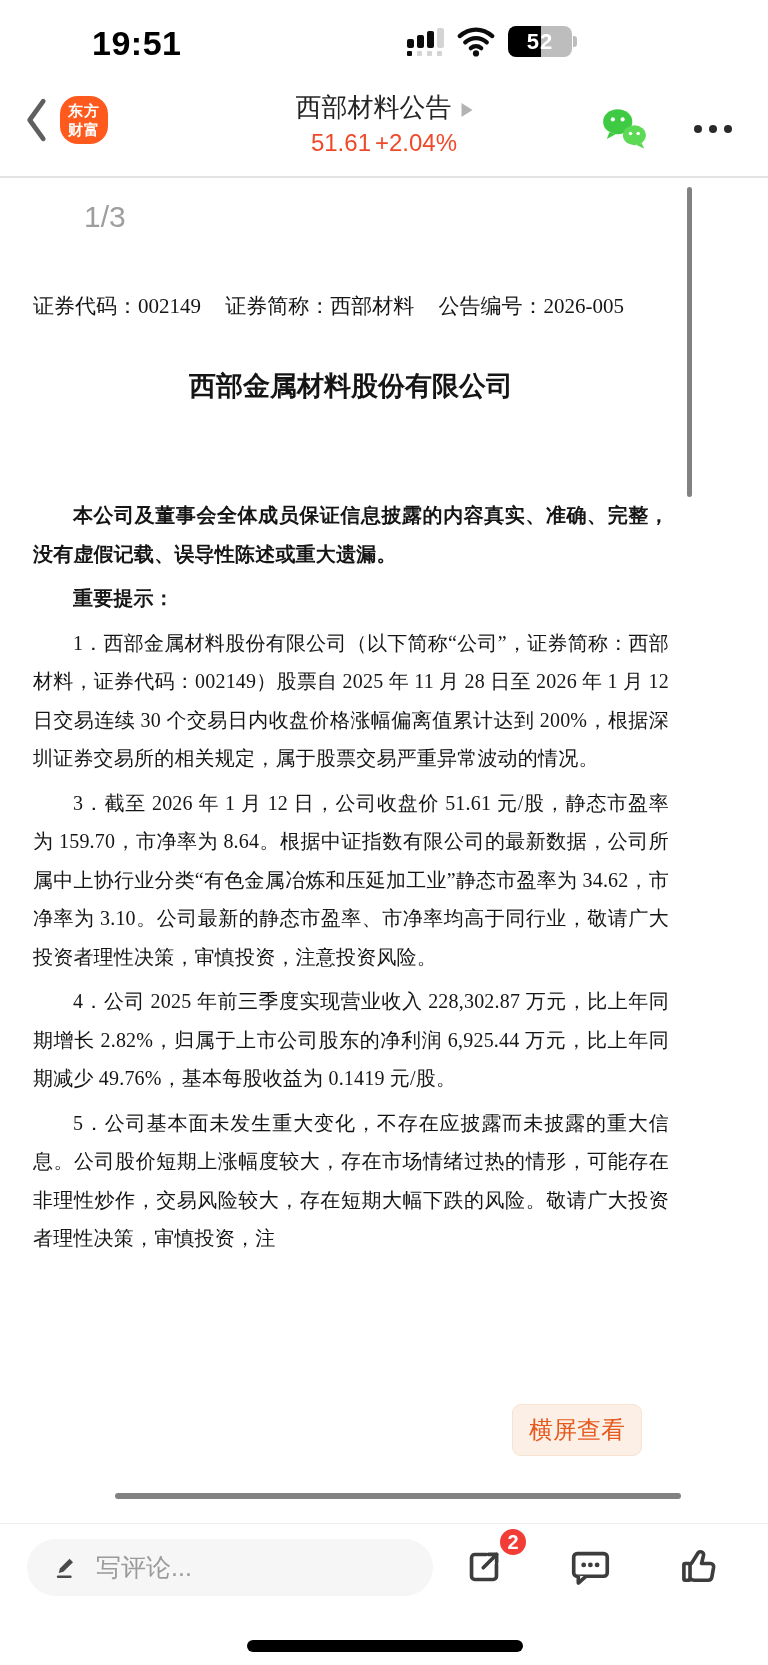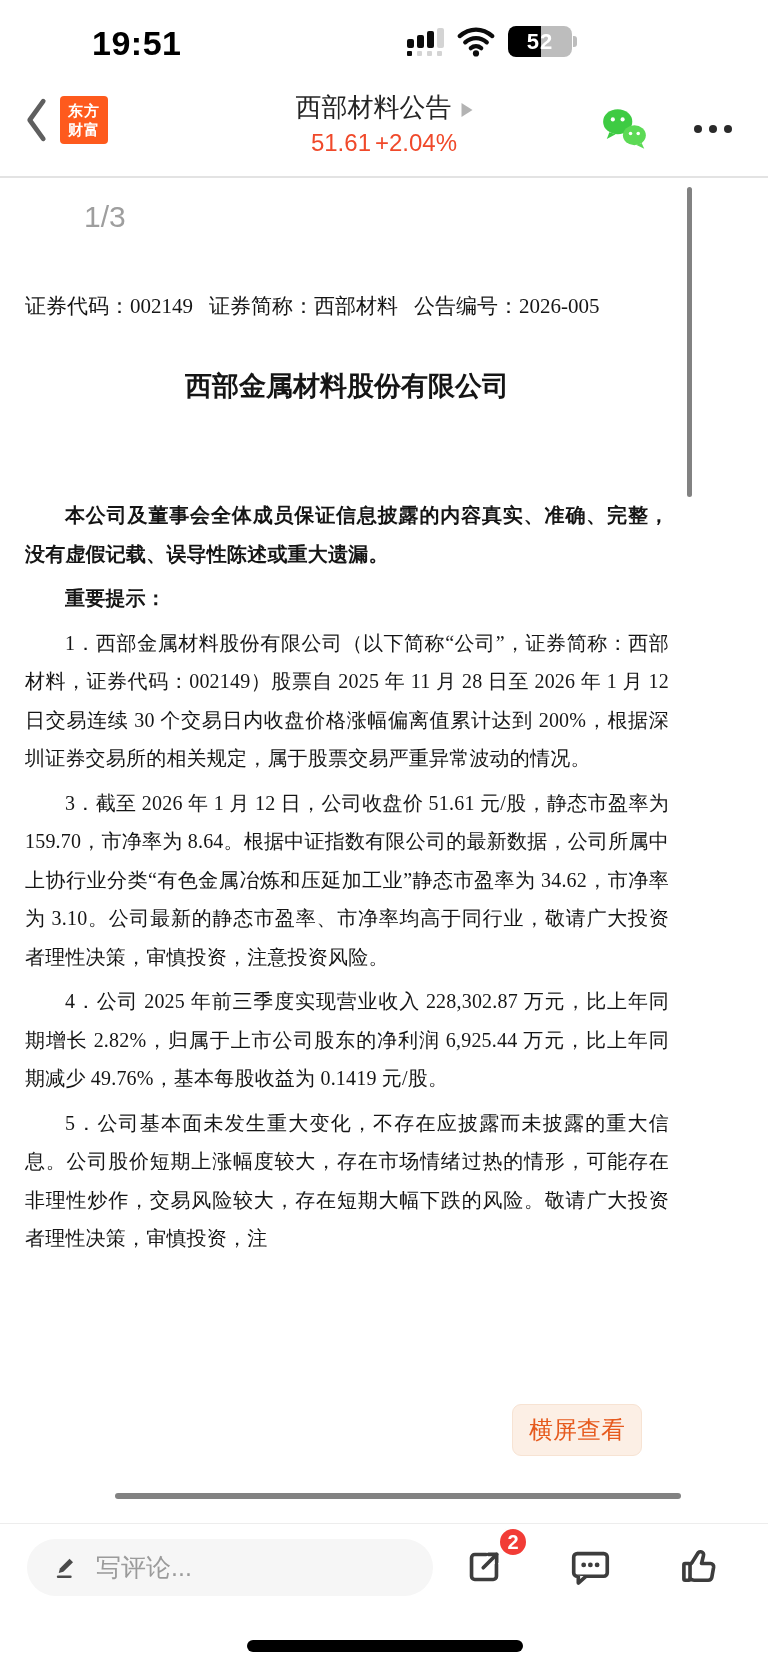--- a/index.html
+++ b/index.html
@@ -18,38 +18,38 @@
   .cell-dots i { width:5px; height:5px; border-radius:1px; background:#d4d4d4; }
   .cell-dots i:first-child { background:#0c0c0c; }
   .battery { position:relative; width:64px; height:31px; border-radius:8px; overflow:visible;
              background:linear-gradient(to right,#000 52%,#bdbdbd 52%); display:flex; align-items:center; justify-content:center; }
   .battery span { color:#fff; font-size:22px; font-weight:700; letter-spacing:1px; }
   .battery::after { content:""; position:absolute; right:-5px; top:10px; width:4px; height:11px; background:#bdbdbd; border-radius:0 3px 3px 0; }
 
   
   .header { position:absolute; top:62px; left:0; width:768px; height:116px; background:#fff; border-bottom:2px solid #e3e3e3; }
   .back-btn { position:absolute; left:24px; top:34px; width:34px; height:48px; display:flex; align-items:center; }
-  .app-logo { position:absolute; left:60px; top:34px; width:48px; height:48px; background:#fe5a1d; border-radius:4px;
+  .app-logo { position:absolute; left:60px; top:34px; width:48px; height:48px; background:#fe5a1d; border-radius:18px;
               display:flex; flex-direction:column; align-items:center; justify-content:center; }
   .app-logo span { color:#fff; font-size:15px; font-weight:700; line-height:19px; letter-spacing:1px; }
   .hdr-center { position:absolute; left:50%; top:28px; transform:translateX(-50%); text-align:center; white-space:nowrap; }
   .hdr-title-row { display:flex; align-items:center; justify-content:center; gap:10px; }
   .hdr-title { font-size:26px; color:#242424; font-weight:500; }
   .hdr-arrow { width:0; height:0; border-left:11px solid #b3b3b3; border-top:7px solid transparent; border-bottom:7px solid transparent; margin-top:4px; }
   .hdr-price-row { margin-top:4px; font-size:24px; color:#f0492a; display:flex; justify-content:center; gap:4px; }
   .wechat-btn { position:absolute; right:118px; top:44px; width:50px; height:46px; }
   .more-btn { position:absolute; right:36px; top:54px; display:flex; gap:7px; align-items:center; height:26px; }
   .more-btn i { width:8px; height:8px; border-radius:50%; background:#2a2a2a; }
 
   
   .doc { position:absolute; top:180px; left:0; width:700px; height:1343px; background:#fff; overflow:hidden;
-         font-family:"Liberation Serif", serif; color:#151515; }
+         font-family:"Liberation Serif", serif; color:#151515;padding-left:8px; }
   .page-indicator { position:absolute; left:84px; top:20px; font-family:"Liberation Sans", sans-serif; font-size:30px; color:#9e9e9e; }
   .doc-inner { padding:0 31px 0 25px; }
-  .info-row { display:flex; padding-right:45px; margin-top:112px; font-size:21px;gap:16px; }
+  .info-row { display:flex; justify-content:space-between; padding-right:45px; margin-top:112px; font-size:21px;gap:16px; }
   .doc-title { text-align:center; font-size:27px; font-weight:700; line-height:40px; }
   .t1 { margin-top:46px; } .t2 { margin-top:17px; }
   .doc-body { margin-top:90px; }
   .para { font-size:20px; line-height:38.5px; text-align:justify; text-indent:2em; margin-top:6px; letter-spacing:0.2px; }
   .para:first-child { margin-top:0; }
   .para.bold { font-weight:700; }
   .landscape-btn { position:absolute; right:58px; bottom:67px; background:#fcefe5; color:#e65a1e; font-family:"Liberation Sans", sans-serif;
                    font-size:24px; padding:9px 16px; border-radius:9px; border:1px solid #f7e3d3; }
   .hscrollbar { position:absolute; left:115px; bottom:24px; width:566px; height:6px; border-radius:3px; background:#828282; }
   .vscrollbar { position:absolute; right:8px; top:7px; width:5px; height:310px; border-radius:3px; background:#828282; }

